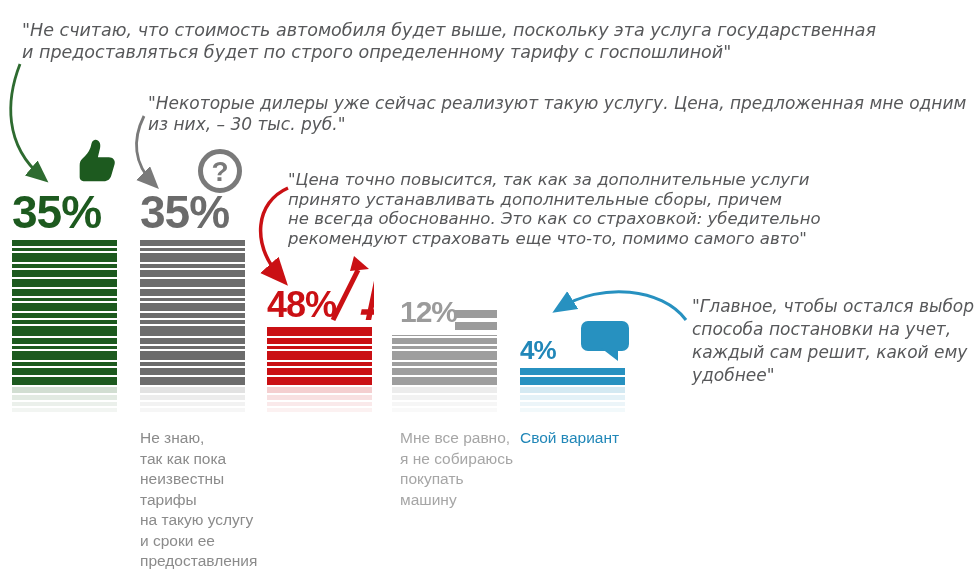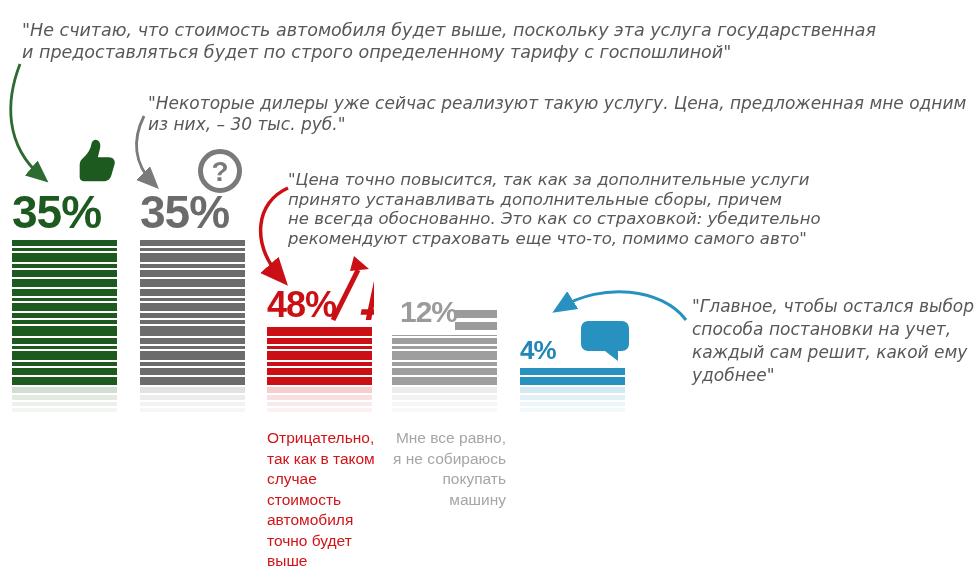--- a/index.html
+++ b/index.html
@@ -140,31 +140,32 @@
       <div class="stripe" style="top: 15px; height: 4px; background: rgb(158, 158, 158); opacity: 0.09;"></div>
       <div class="stripe" style="top: 21px; height: 4px; background: rgb(158, 158, 158); opacity: 0.06;"></div>
     </div>
   <div class="refl" id="refl4" style="left: 520px; top: 387px; height: 25px;">
       <div class="stripe" style="top: 0px; height: 6px; background: rgb(39, 145, 192); opacity: 0.2;"></div>
       <div class="stripe" style="top: 8px; height: 5px; background: rgb(39, 145, 192); opacity: 0.13;"></div>
       <div class="stripe" style="top: 15px; height: 4px; background: rgb(39, 145, 192); opacity: 0.09;"></div>
       <div class="stripe" style="top: 21px; height: 4px; background: rgb(39, 145, 192); opacity: 0.06;"></div>
     </div>
 
-  <div class="lbl" id="lbl2" style="left: 267px; color: rgb(210, 19, 23);">Отрицательно,
-так как в таком
-случае
-стоимость
-автомобиля
-точно будет
-выше</div>
-  <div class="lbl" id="lbl3" style="left: 374px; color: rgb(166, 166, 166); text-align: right;">Мне все равно,
+  <div class="lbl" id="lbl1" style="left: 140px; color: rgb(139, 139, 139);">Не знаю,
+так как пока
+неизвестны
+тарифы
+на такую услугу
+и сроки ее
+предоставления</div>
+  <div class="lbl" id="lbl3" style="left: 400px; color: rgb(166, 166, 166);">Мне все равно,
 я не собираюсь
 покупать
 машину</div>
+  <div class="lbl" id="lbl4" style="left: 520px; color: rgb(33, 135, 184);">Свой вариант</div>
 
   <div class="icon" style="left:72px;top:136px;">
     <svg width="46" height="50" viewBox="0 0 48 50">
       <path fill="#1d5a1f" d="M12 46 L33 46 C37.5 46 40 43.5 41 40 L44.5 28 C45.5 24 42.5 21 38.5 21 L27 21 L29.3 11.5 C30.5 6 27.5 2 23.5 3 C20.3 3.8 20.3 8 19.2 11.3 C17.5 16.3 14.3 19.5 11 22.5 C8.8 24.5 8 26.5 8 29.5 L8 42 C8 44.3 9.7 46 12 46 Z"></path>
     </svg>
   </div>
   <div class="icon" style="left:197px;top:148px;">
     <svg width="46" height="46" viewBox="0 0 46 46">
       <circle cx="23" cy="23" r="19.5" fill="none" stroke="#7a7a7a" stroke-width="5"></circle>
       <text x="23" y="33" text-anchor="middle" font-family="Liberation Sans, sans-serif" font-size="28" font-weight="bold" fill="#7a7a7a">?</text>

